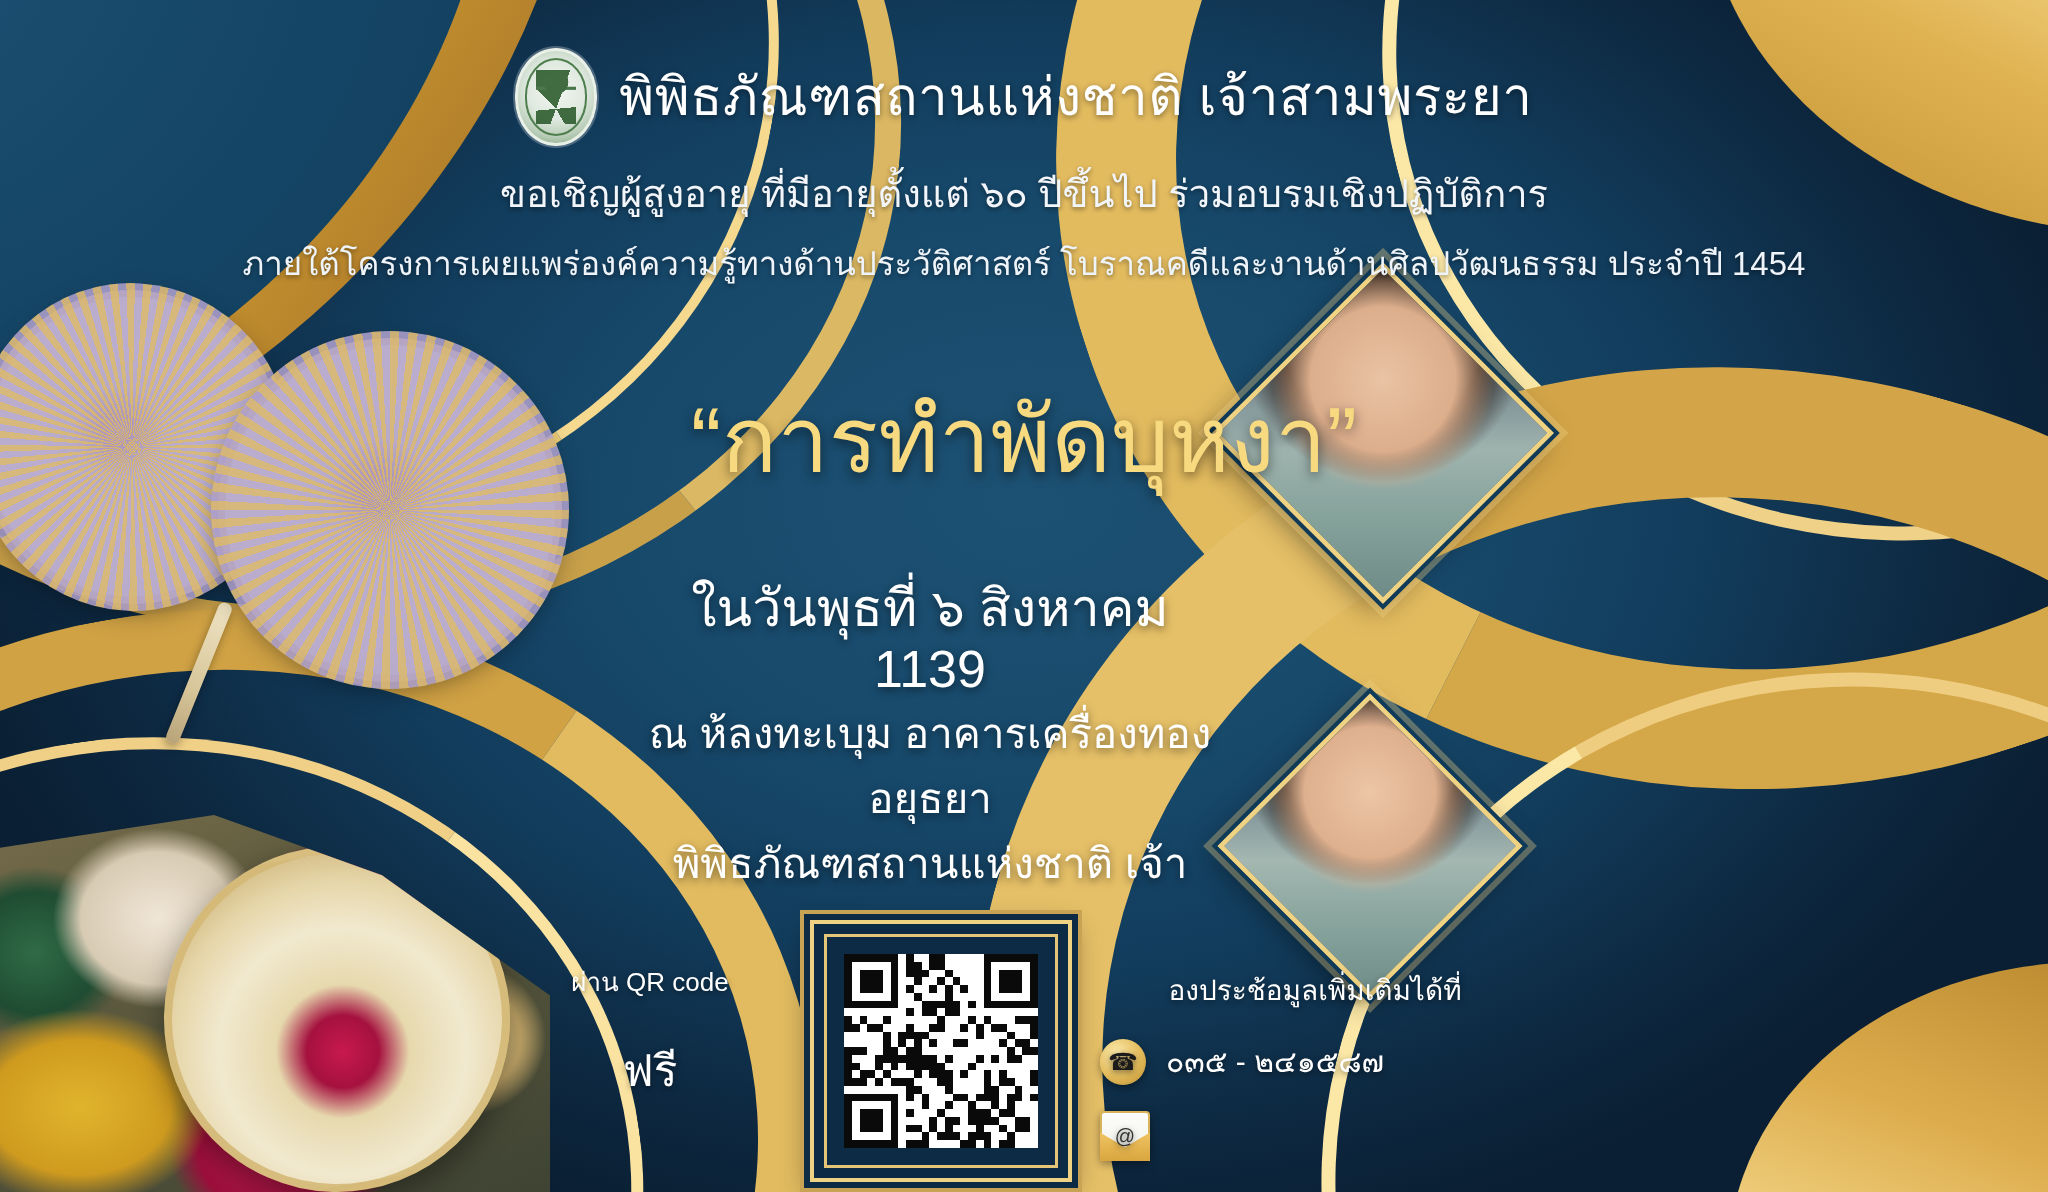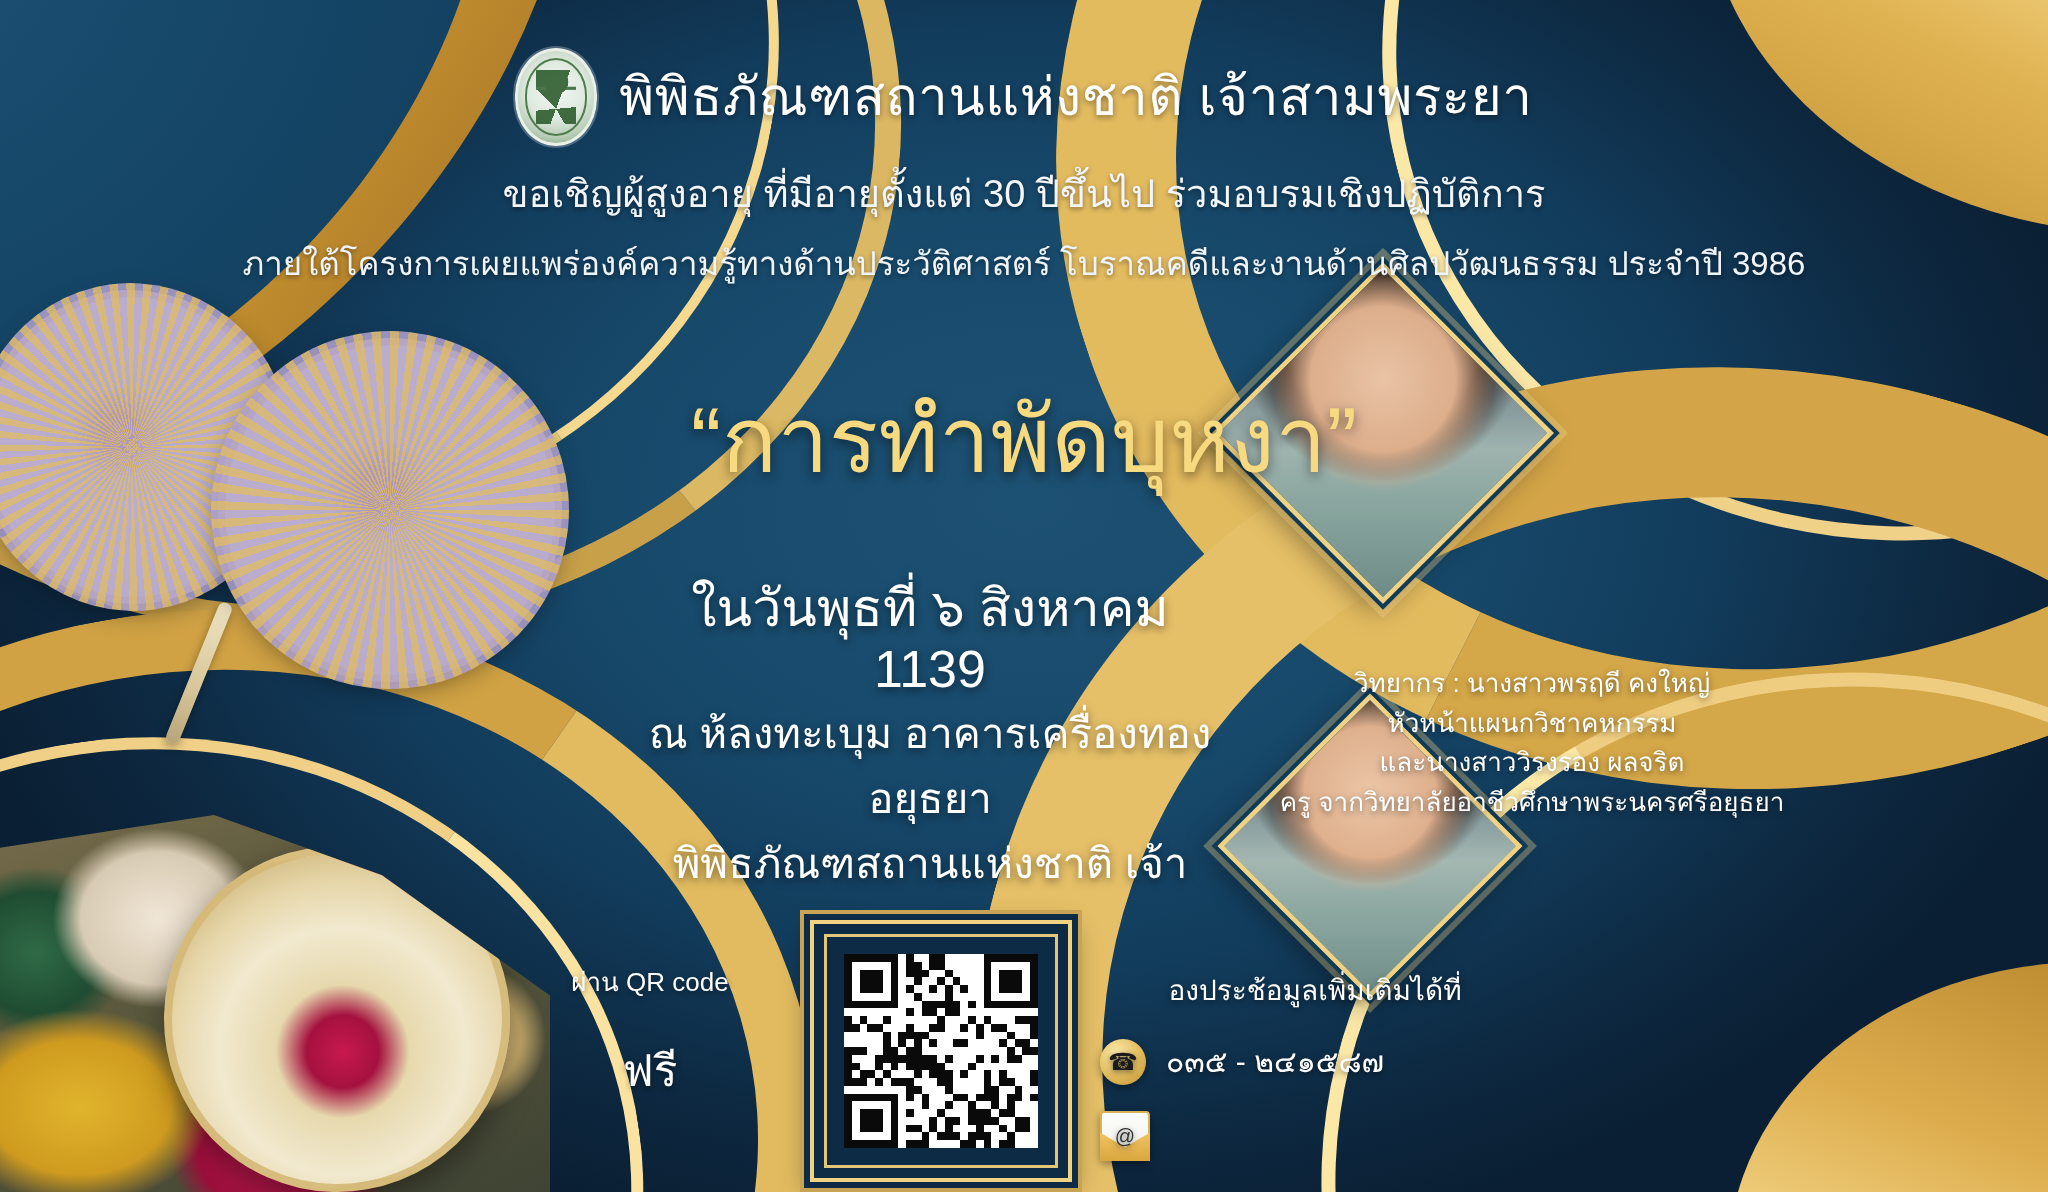--- a/index.html
+++ b/index.html
@@ -330,45 +330,39 @@
     <div class="flowers-fan"></div>
   </div>
 
   <div class="header">
     <div class="org-row">
       <div class="seal">
         <div class="seal-fig"></div>
       </div>
       <div class="org-title">พิพิธภัณฑสถานแห่งชาติ เจ้าสามพระยา</div>
     </div>
-    <div class="line2">ขอเชิญผู้สูงอายุ ที่มีอายุตั้งแต่ 30 ปีขึ้นไป ร่วมอบรมเชิงปฏิบัติการ</div>
-    <div class="line3">ภายใต้โครงการเผยแพร่องค์ความรู้ทางด้านประวัติศาสตร์ โบราณคดีและงานด้านศิลปวัฒนธรรม ประจำปี 3986</div>
+    <div class="line2">ขอเชิญผู้สูงอายุ ที่มีอายุตั้งแต่ ๖๐ ปีขึ้นไป ร่วมอบรมเชิงปฏิบัติการ</div>
+    <div class="line3">ภายใต้โครงการเผยแพร่องค์ความรู้ทางด้านประวัติศาสตร์ โบราณคดีและงานด้านศิลปวัฒนธรรม ประจำปี 1454</div>
   </div>
 
   <div class="course-title">“การทำพัดบุหงา”</div>
 
   <div class="event-block">
     <div class="ev-date">ในวันพุธที่ ๖ สิงหาคม 1139</div>
     <div class="ev-venue">ณ ห้ลงทะเบุม อาคารเครื่องทองอยุธยา</div>
     <div class="ev-venue2">พิพิธภัณฑสถานแห่งชาติ เจ้าสามพระยา</div>
   </div>
 
   <div class="diamond portrait-a">
     <div class="inner"></div>
   </div>
   <div class="diamond portrait-b">
     <div class="inner"></div>
   </div>
 
-  <div class="speakers">
-    <div>วิทยากร : นางสาวพรฤดี คงใหญ่</div>
-    <div>หัวหน้าแผนกวิชาคหกรรม</div>
-    <div>และนางสาววิรงรอง ผลจริต</div>
-    <div>ครู จากวิทยาลัยอาชีวศึกษาพระนครศรีอยุธยา</div>
-  </div>
 
   <div class="register">
     <div class="r1">ผ่าน QR code</div>
     <div class="free">ฟรี</div>
   </div>
 
   <div class="qr-frame">
     <div class="qr" id="qr">
         <div class="qr-mod" style="left: 0px; top: 0px; width: 7.76px; height: 7.76px;"></div>
         <div class="qr-mod" style="left: 7.76px; top: 0px; width: 7.76px; height: 7.76px;"></div>

